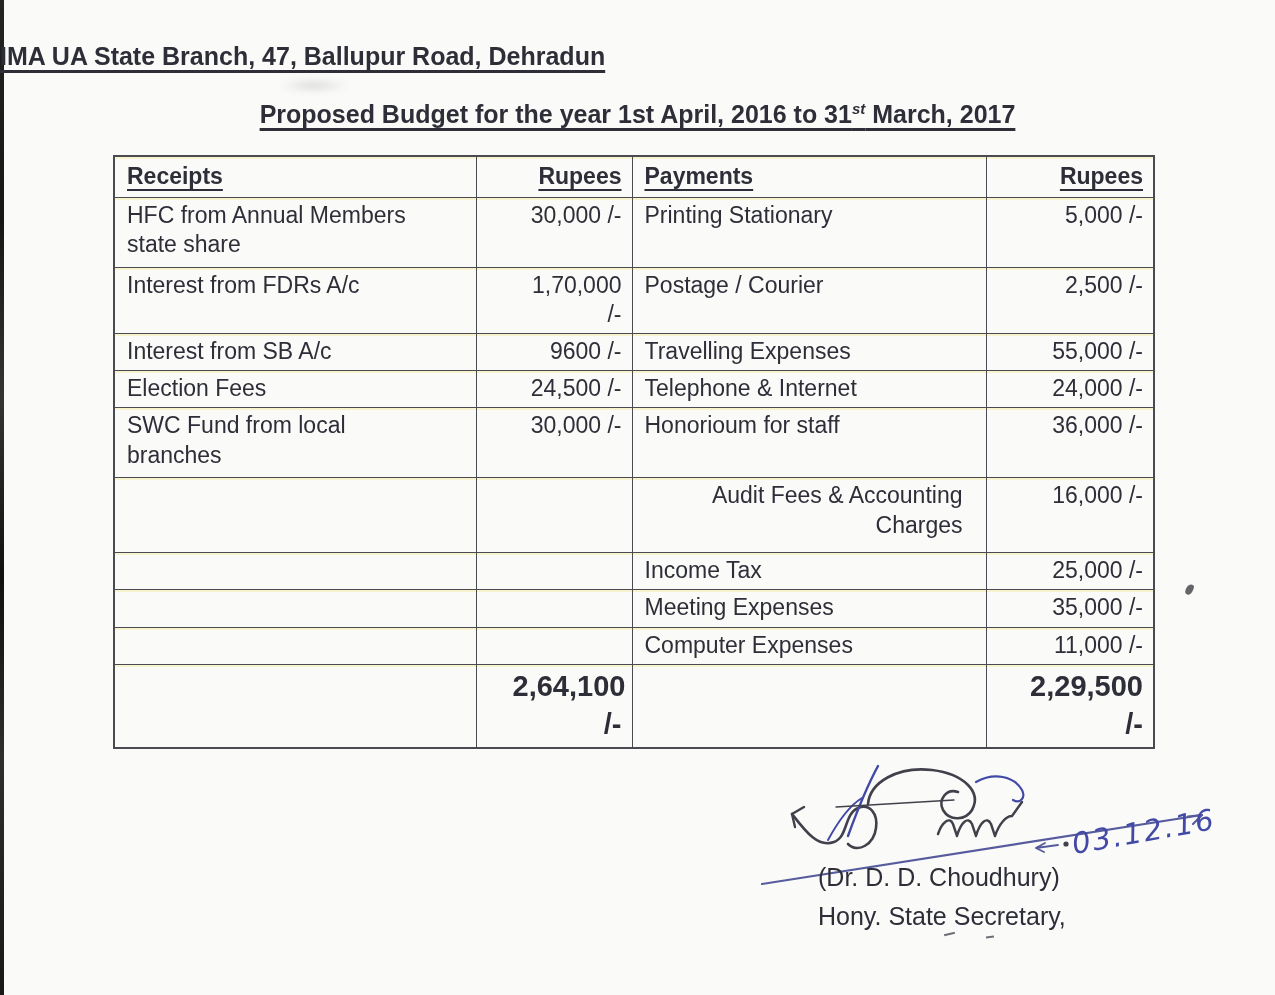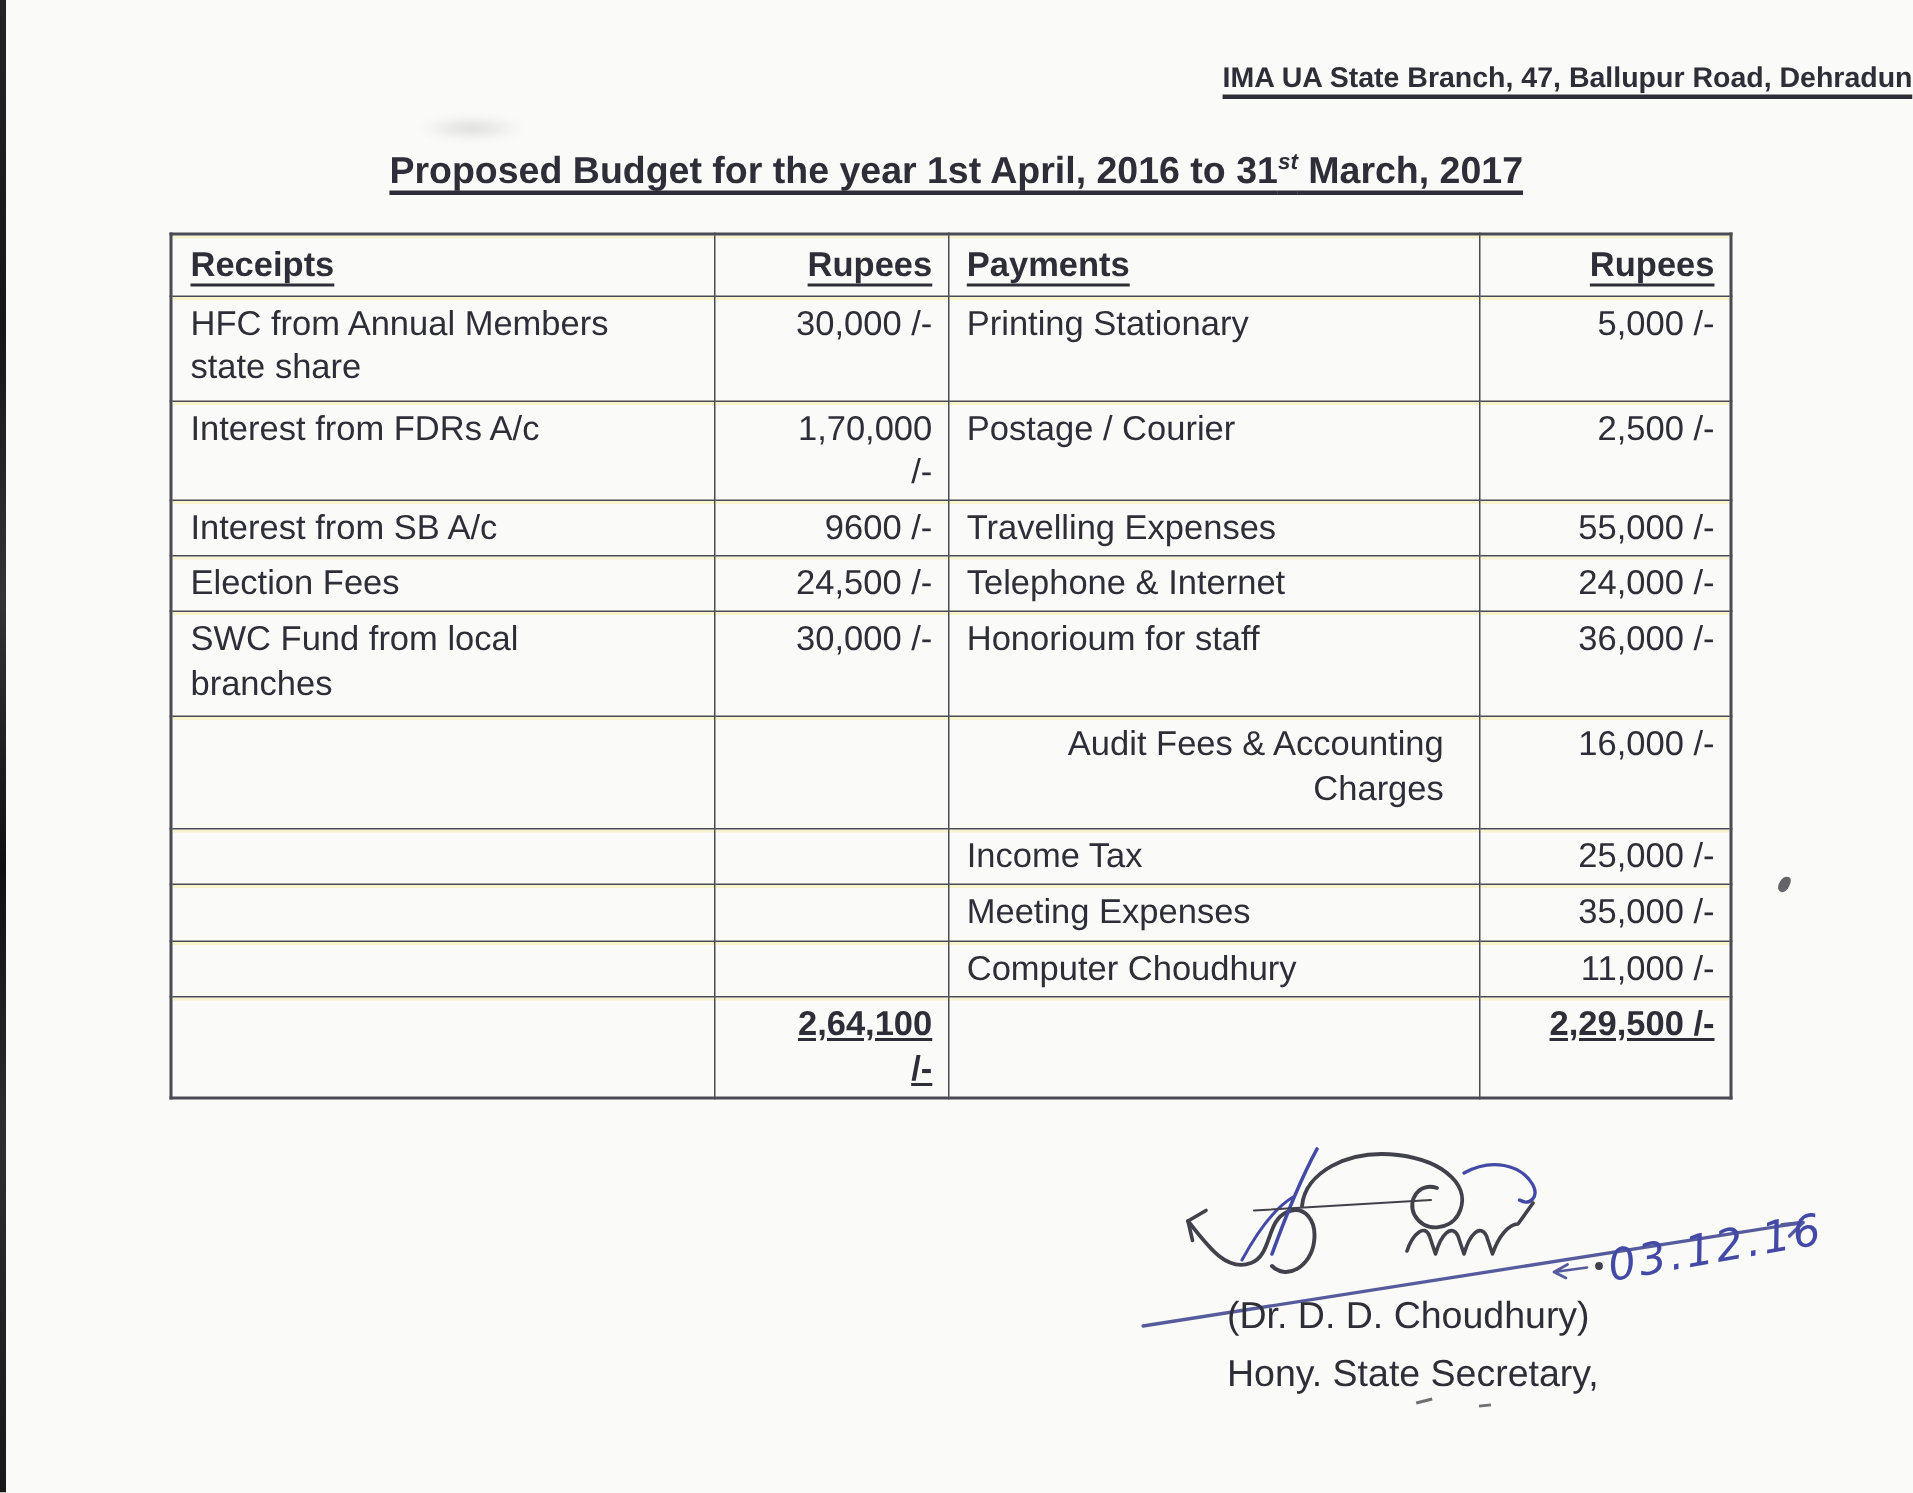--- a/index.html
+++ b/index.html
@@ -34,21 +34,21 @@
     position:absolute;left:1186px;top:584px;width:7px;height:11px;
     background:#4a4a50;border-radius:65% 35% 55% 45%;transform:rotate(22deg);opacity:.85;
   }
   .tickmark{position:absolute;height:2.4px;background:#3f3f4a;opacity:.75;}
   .tick1{left:944px;top:933px;width:11px;transform:rotate(-14deg);}
   .tick2{left:986px;top:936px;width:8px;transform:rotate(-6deg);}
 
   
   .doc-title{
     position:absolute;top:42px;left:0;width:100%;
-    text-align:right;font-size:19px;font-weight:bold;
+    text-align:left;font-size:25px;font-weight:bold;
   }
   .doc-title .u, .doc-subtitle .u{
     text-decoration:underline;
     text-decoration-thickness:2.5px;
     text-underline-offset:5px;
   }
   .doc-subtitle{
     position:absolute;top:100px;left:0;width:100%;
     text-align:center;font-size:25px;font-weight:bold;
   }
@@ -71,21 +71,21 @@
   table{border:2px solid var(--border);}
   th{text-align:left;font-weight:bold;font-size:23px;padding-top:5px;}
   th .u{
     text-decoration:underline;
     text-decoration-thickness:2px;
     text-underline-offset:5px;
   }
   .amt,.amt-h{text-align:right;padding-left:36px;}
   .label-inner{display:inline-block;max-width:305px;text-align:left;}
   .pay-inner{display:inline-block;max-width:318px;text-align:right;}
-  tfoot td{font-weight:bold;font-size:23px;text-decoration:underline;}
+  tfoot td{font-weight:bold;font-size:29px;}
   
   thead tr{height:41px;}
   tbody tr:nth-child(1){height:70px;}
   tbody tr:nth-child(2){height:39px;}
   tbody tr:nth-child(3){height:37px;}
   tbody tr:nth-child(4){height:37px;}
   tbody tr:nth-child(5){height:70px;}
   tbody tr:nth-child(6){height:75px;}
   tbody tr:nth-child(7){height:35px;}
   tbody tr:nth-child(8){height:38px;}
@@ -184,21 +184,21 @@
           </tr>
           <tr>
             <td></td>
             <td class="amt"></td>
             <td><span class="pay-inner">Meeting Expenses</span></td>
             <td class="amt">35,000 /-</td>
           </tr>
           <tr>
             <td></td>
             <td class="amt"></td>
-            <td><span class="pay-inner">Computer Choudhury</span></td>
+            <td><span class="pay-inner">Computer Expenses</span></td>
             <td class="amt">11,000 /-</td>
           </tr>
         </tbody>
       <tfoot>
         <tr>
           <td></td>
           <td class="amt">2,64,100 /-</td>
           <td></td>
           <td class="amt">2,29,500 /-</td>
         </tr>

